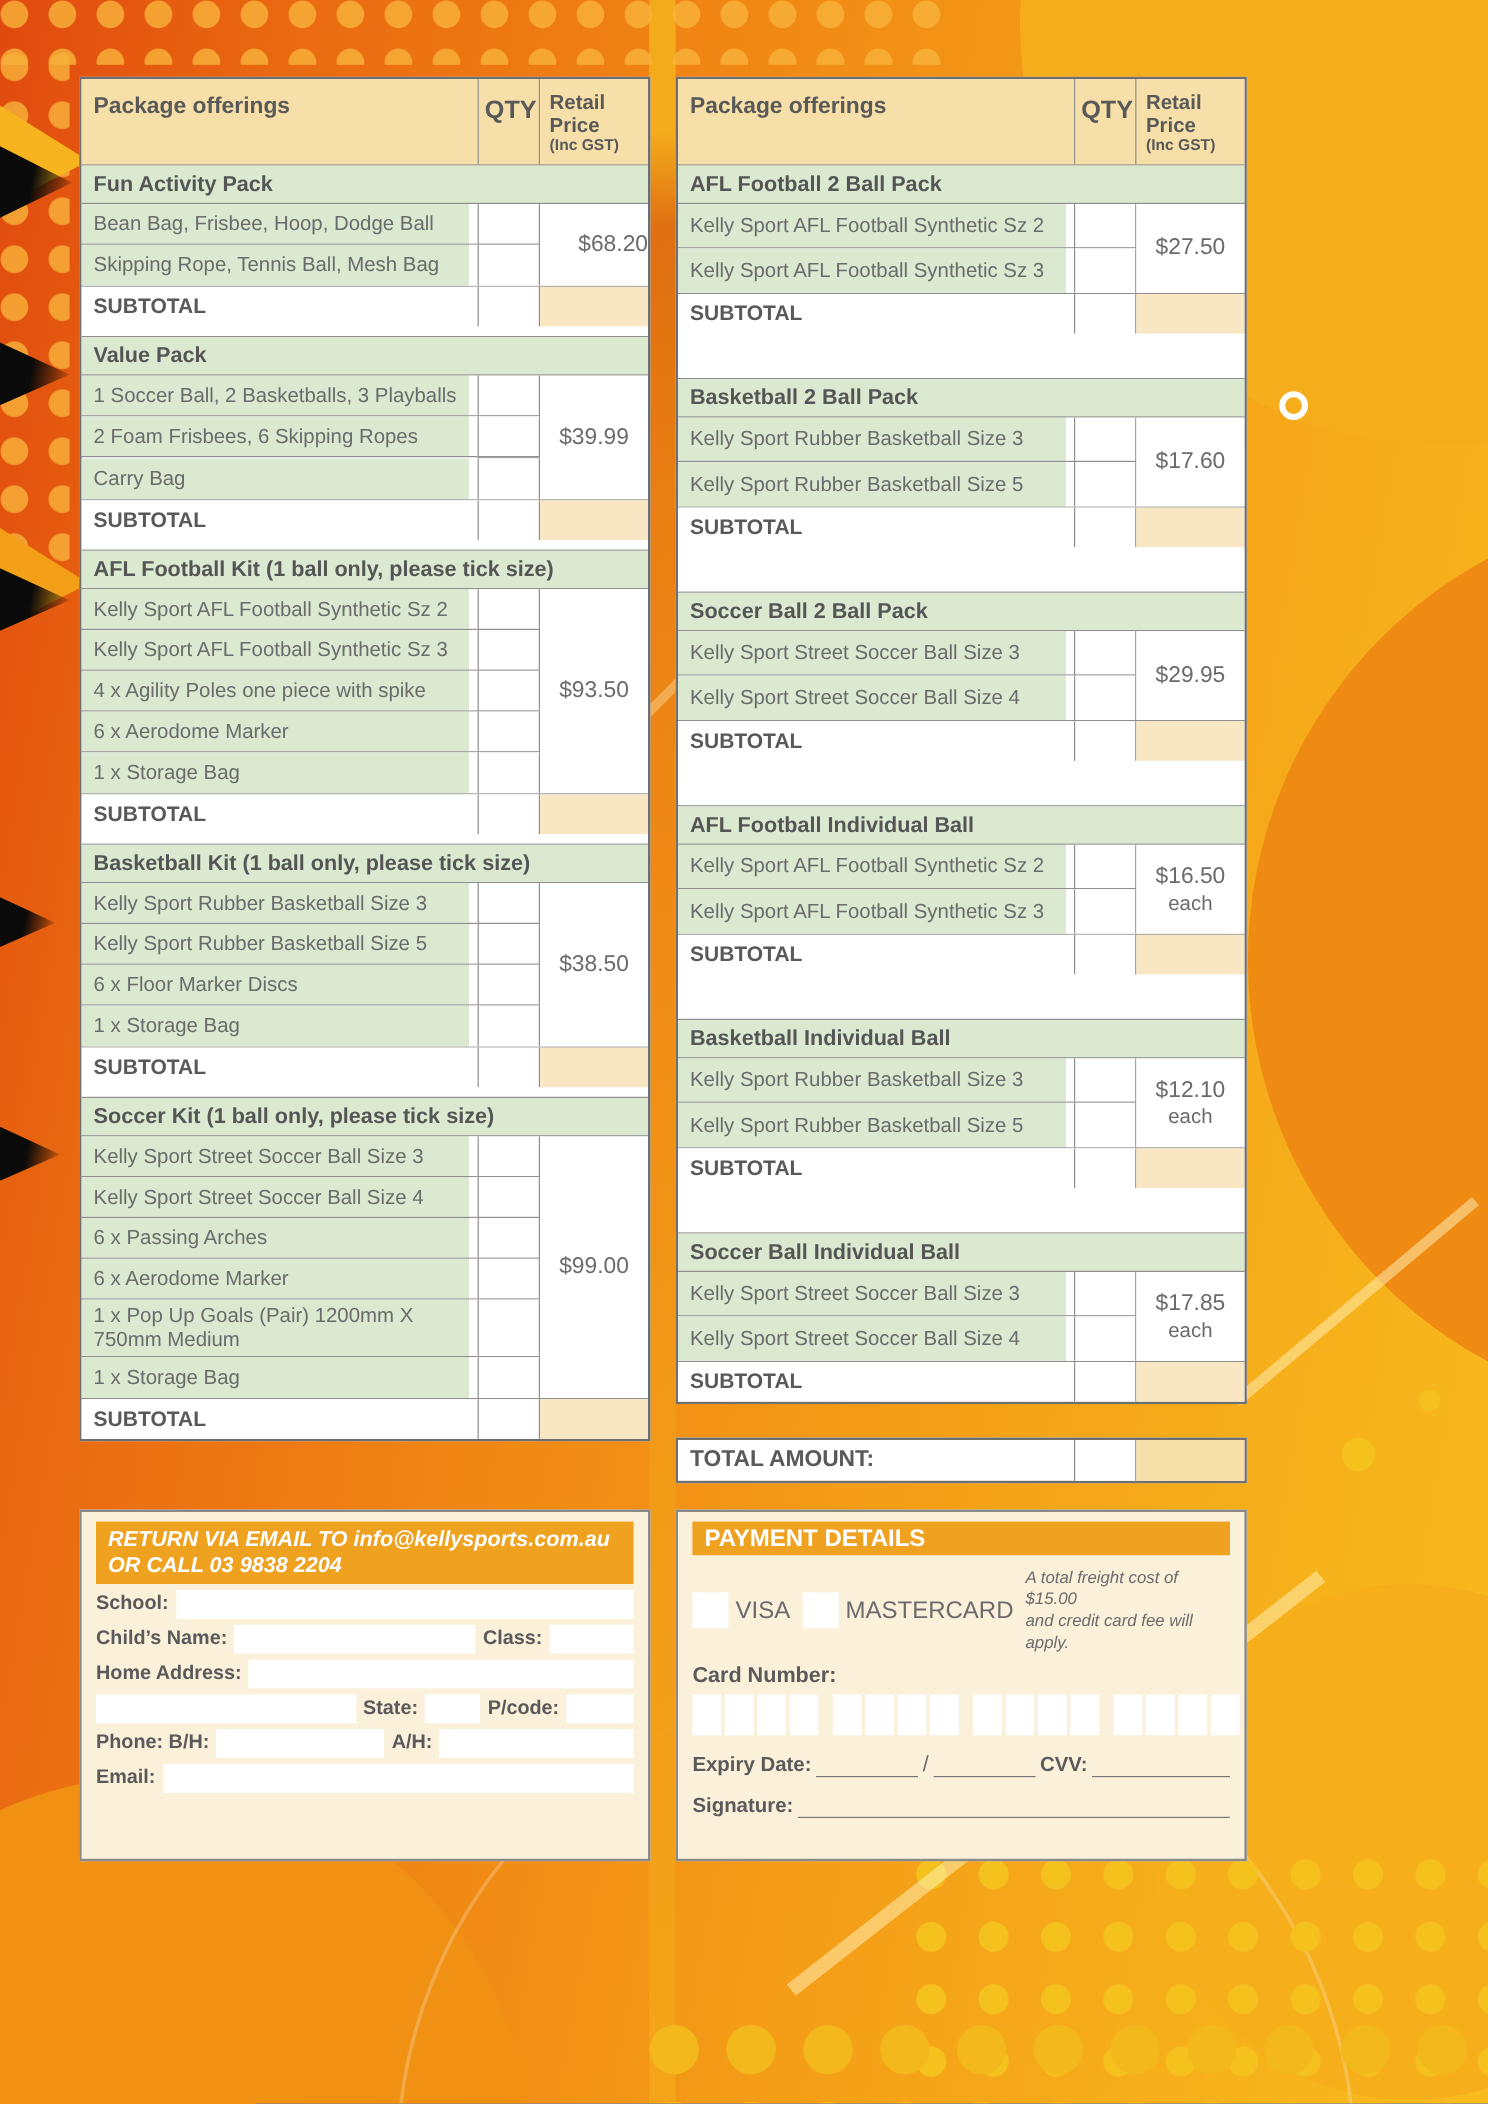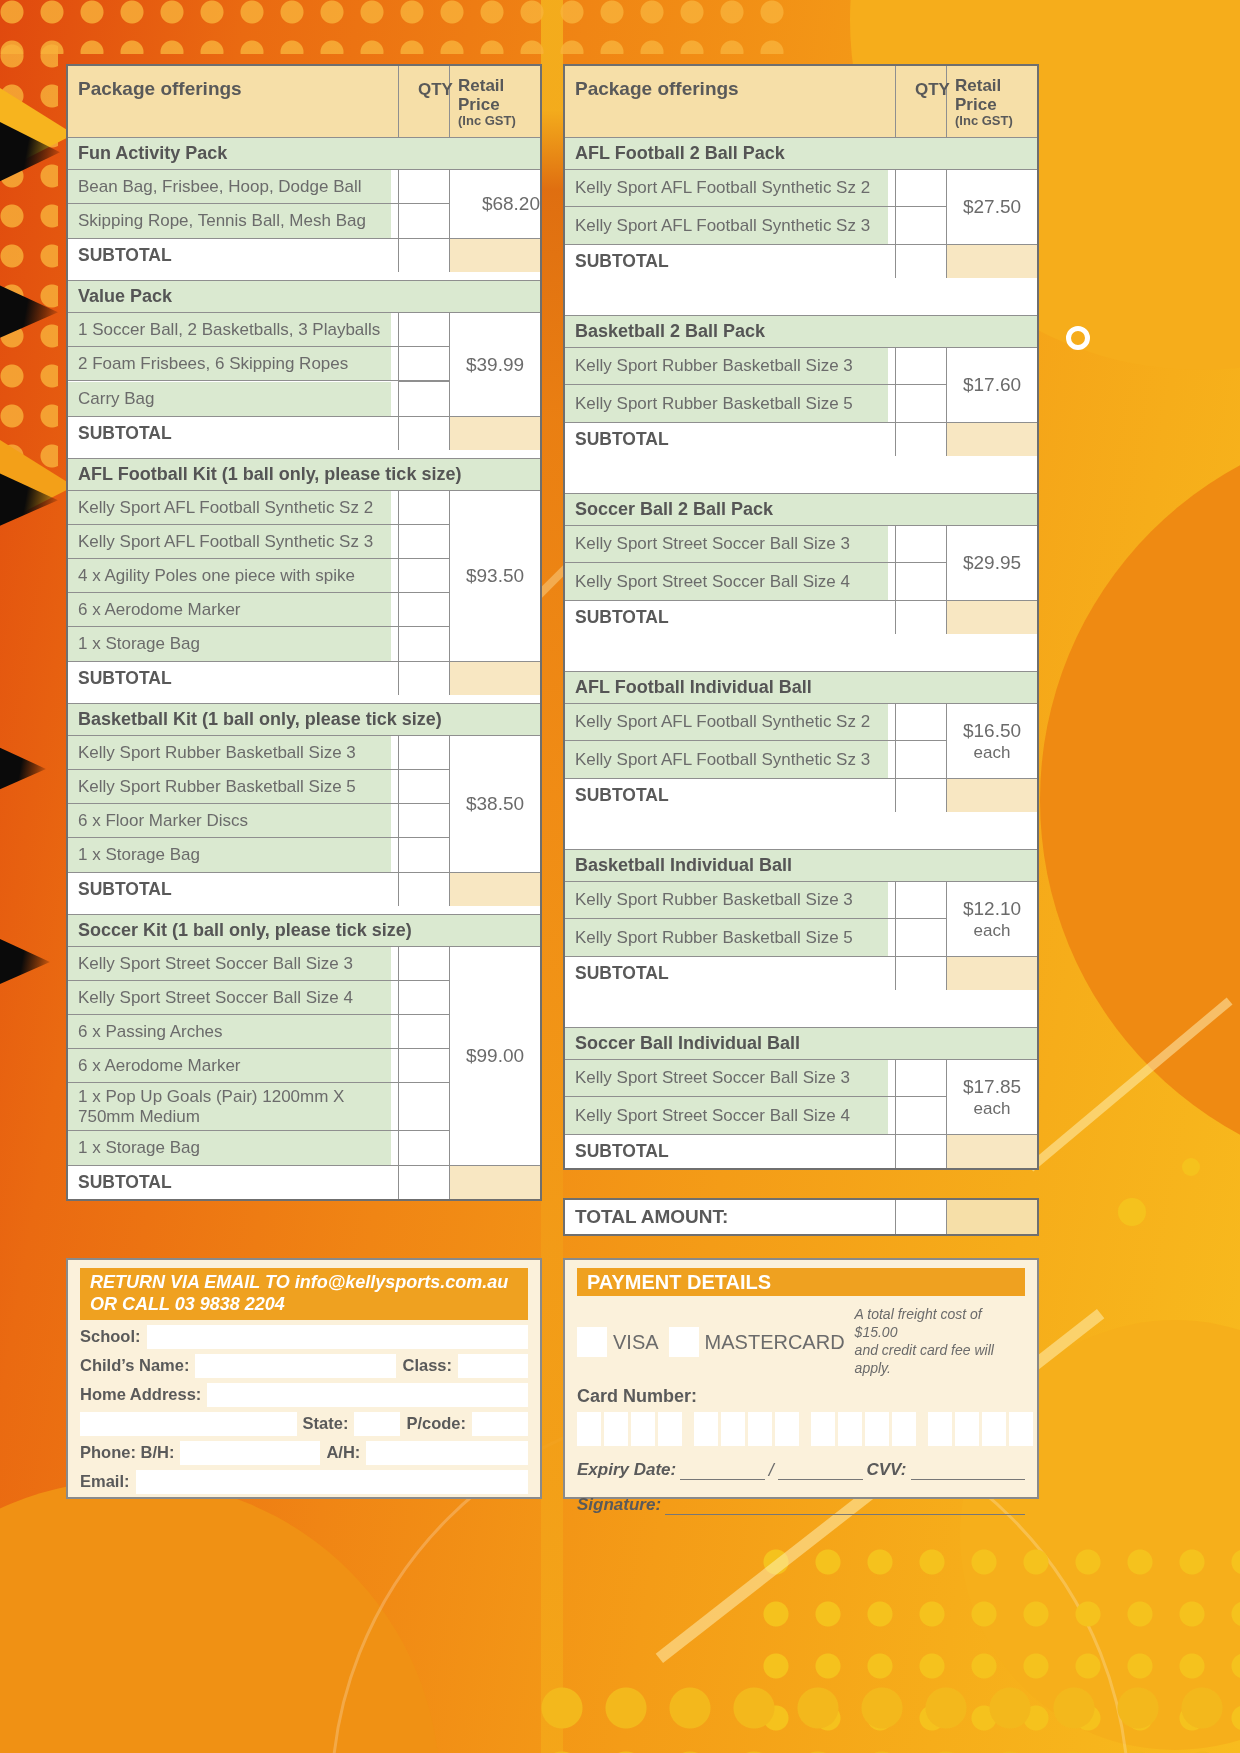--- a/index.html
+++ b/index.html
@@ -41,21 +41,21 @@
   .w2 { top: 282px; width: 58px; height: 58px; }
   .w3 { top: 470px; width: 58px; height: 58px; }
   .w4 { top: 745px; width: 46px; height: 46px; }
   .w5 { top: 936px; width: 50px; height: 50px; }
 
   .tbl { position: absolute; width: 476px; border: 2px solid var(--outer-border, #6F6F6F); background: #fff; }
   #left-table { left: 66px; top: 64px; }
   #right-table { left: 563px; top: 64px; }
   .thead { display: grid; grid-template-columns: 1fr 52px 90px; background: var(--header-tan, #F6DFA8); height: 72px; border-bottom: 1px solid var(--border-gray, #8F8F8F); }
   .th-prod { font-weight: bold; font-size: 19px; color: var(--text-dark, #595959); padding: 12px 0 0 10px; }
-  .th-qty { border-left: 1px solid var(--border-gray); border-right: 1px solid var(--border-gray); font-weight: bold; font-size: 17px; padding: 14px 0 0 19px; color: var(--text-dark); }
+  .th-qty { border-left: 1px solid var(--border-gray); border-right: 1px solid var(--border-gray); font-weight: bold; font-size: 21px; padding: 14px 0 0 5px; color: var(--text-dark); }
   .th-price { padding: 10px 0 0 8px; color: var(--text-dark); font-weight: bold; line-height: 1.12; font-size: 17px; display: flex; flex-direction: column; }
   .th-price .small { font-size: 13px; }
   .sec-header { background: var(--row-green, #DAE9D0); font-weight: bold; font-size: 18px; color: #555;
     padding: 3px 0 3px 10px; border-bottom: 1px solid var(--border-gray); display: flex; align-items: center; min-height: 32px; }
   .sec-body { display: grid; grid-template-columns: 1fr 52px 90px; }
   .pcell { grid-column: 1; font-size: 17px; color: var(--text-gray, #6B6B6B); padding: 4px 14px 4px 10px; min-height: 34px;
     display: flex; align-items: center; line-height: 1.15;
     background: linear-gradient(to right, var(--row-green, #DAE9D0) 0, var(--row-green, #DAE9D0) calc(100% - 7px), #fff calc(100% - 7px)); }
   #right-table .pcell { min-height: 37px; }
   .qcell { grid-column: 2; border-left: 1px solid var(--border-gray); border-right: 1px solid var(--border-gray); background: #fff; }
@@ -68,40 +68,40 @@
   .st-qty { border-left: 1px solid var(--border-gray); border-right: 1px solid var(--border-gray); background: #fff; }
   .st-price { background: var(--subtotal-tan, #F8E7C2); }
   .spacer { background: #fff; border-bottom: 1px solid var(--border-gray); }
 
   #total-row { position: absolute; left: 563px; top: 1198px; width: 476px; height: 38px; border: 2px solid var(--outer-border);
     display: grid; grid-template-columns: 1fr 52px 90px; background: #fff; }
   .tr-label { font-weight: bold; font-size: 19px; color: var(--text-dark); padding-left: 10px; display: flex; align-items: center; }
   .tr-qty { border-left: 1px solid var(--border-gray); border-right: 1px solid var(--border-gray); background: #fff; }
   .tr-price { background: var(--header-tan); }
 
-  .info-box { position: absolute; top: 1258px; width: 476px; height: 241px; background: var(--cream, #FBF1DB);
+  .info-box { position: absolute; top: 1258px; width: 476px; height: 293px; background: var(--cream, #FBF1DB);
     border: 2px solid #8a8a8a; padding: 8px 12px; }
   #return-box { left: 66px; }
   #payment-box { left: 563px; }
   .band { background: var(--accent-orange, #EFA120); color: #fff; font-weight: bold; font-style: italic;
     font-size: 18px; line-height: 1.22; padding: 4px 10px; }
   #payment-box .band { font-style: normal; font-size: 20px; padding: 2px 10px; }
   .frow { display: flex; align-items: center; margin-top: 5px; gap: 6px; }
   .flabel { font-weight: bold; font-size: 16.5px; color: #5a5a5a; white-space: nowrap; }
   .finput { background: #fff; height: 24px; flex: 1; }
   .w70 { flex: none; width: 70px; } .w46 { flex: none; width: 46px; } .w56 { flex: none; width: 56px; } .w140 { flex: none; width: 140px; }
   .chkrow { display: flex; align-items: center; margin-top: 10px; }
   .chk { width: 30px; height: 30px; background: #fff; flex: none; }
   .cardlabel { font-size: 20px; color: var(--text-gray); margin: 0 10px 0 6px; }
   .note { font-style: italic; color: var(--text-gray); font-size: 14px; line-height: 1.28; margin-left: auto; width: 195px; }
   .cn-label { font-weight: bold; font-size: 18px; color: #5a5a5a; margin-top: 8px; }
   .cnboxes { display: flex; gap: 3px; margin-top: 5px; }
   .cnbox { width: 24px; height: 34px; background: #fff; flex: none; }
   .grpgap { margin-left: 9px; }
-  .lnrow { display: flex; align-items: flex-start; margin-top: 14px; gap: 4px; font-style: italic; }
+  .lnrow { display: flex; align-items: flex-end; margin-top: 14px; gap: 4px; }
   .lnrow .flabel { font-size: 17px; }
   .line { border-bottom: 1.5px solid #777; height: 20px; }
   .l85 { width: 85px; } .l115 { width: 115px; } .lflex { flex: 1; }
   .slash { color: var(--text-gray); font-size: 18px; }
 </style>
 </head>
 <body>
 
 <div class="page">
 

